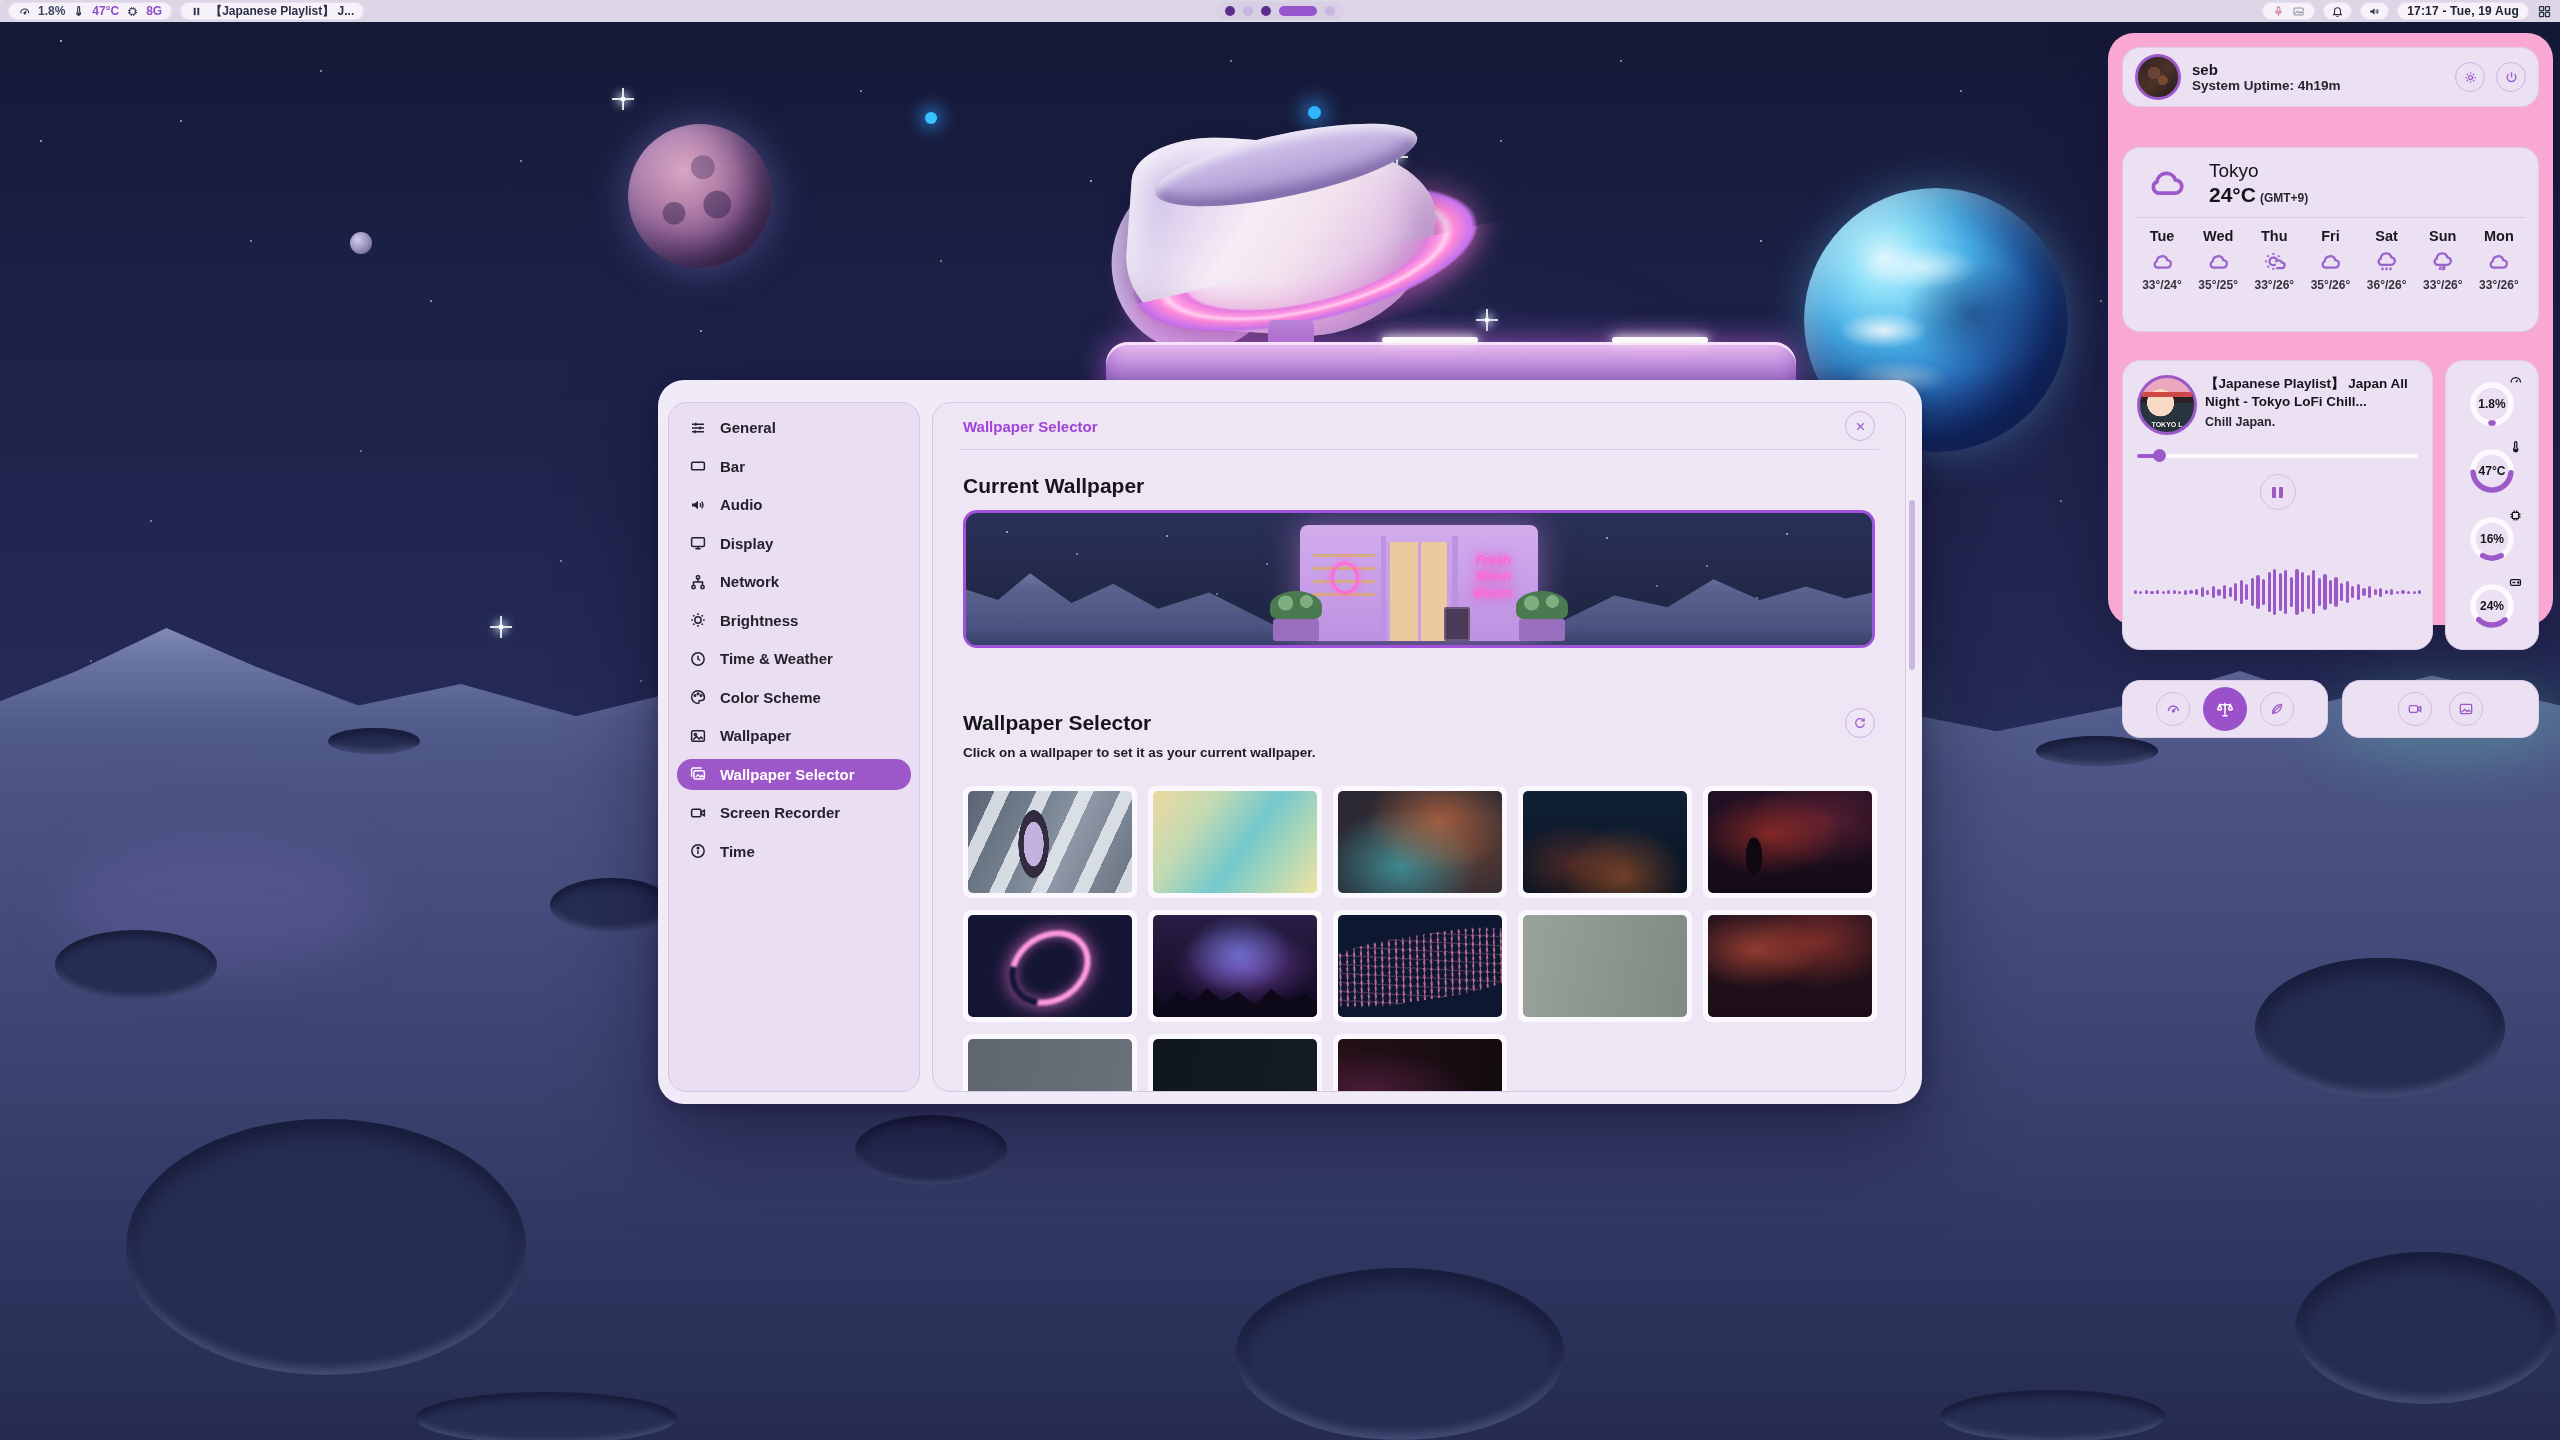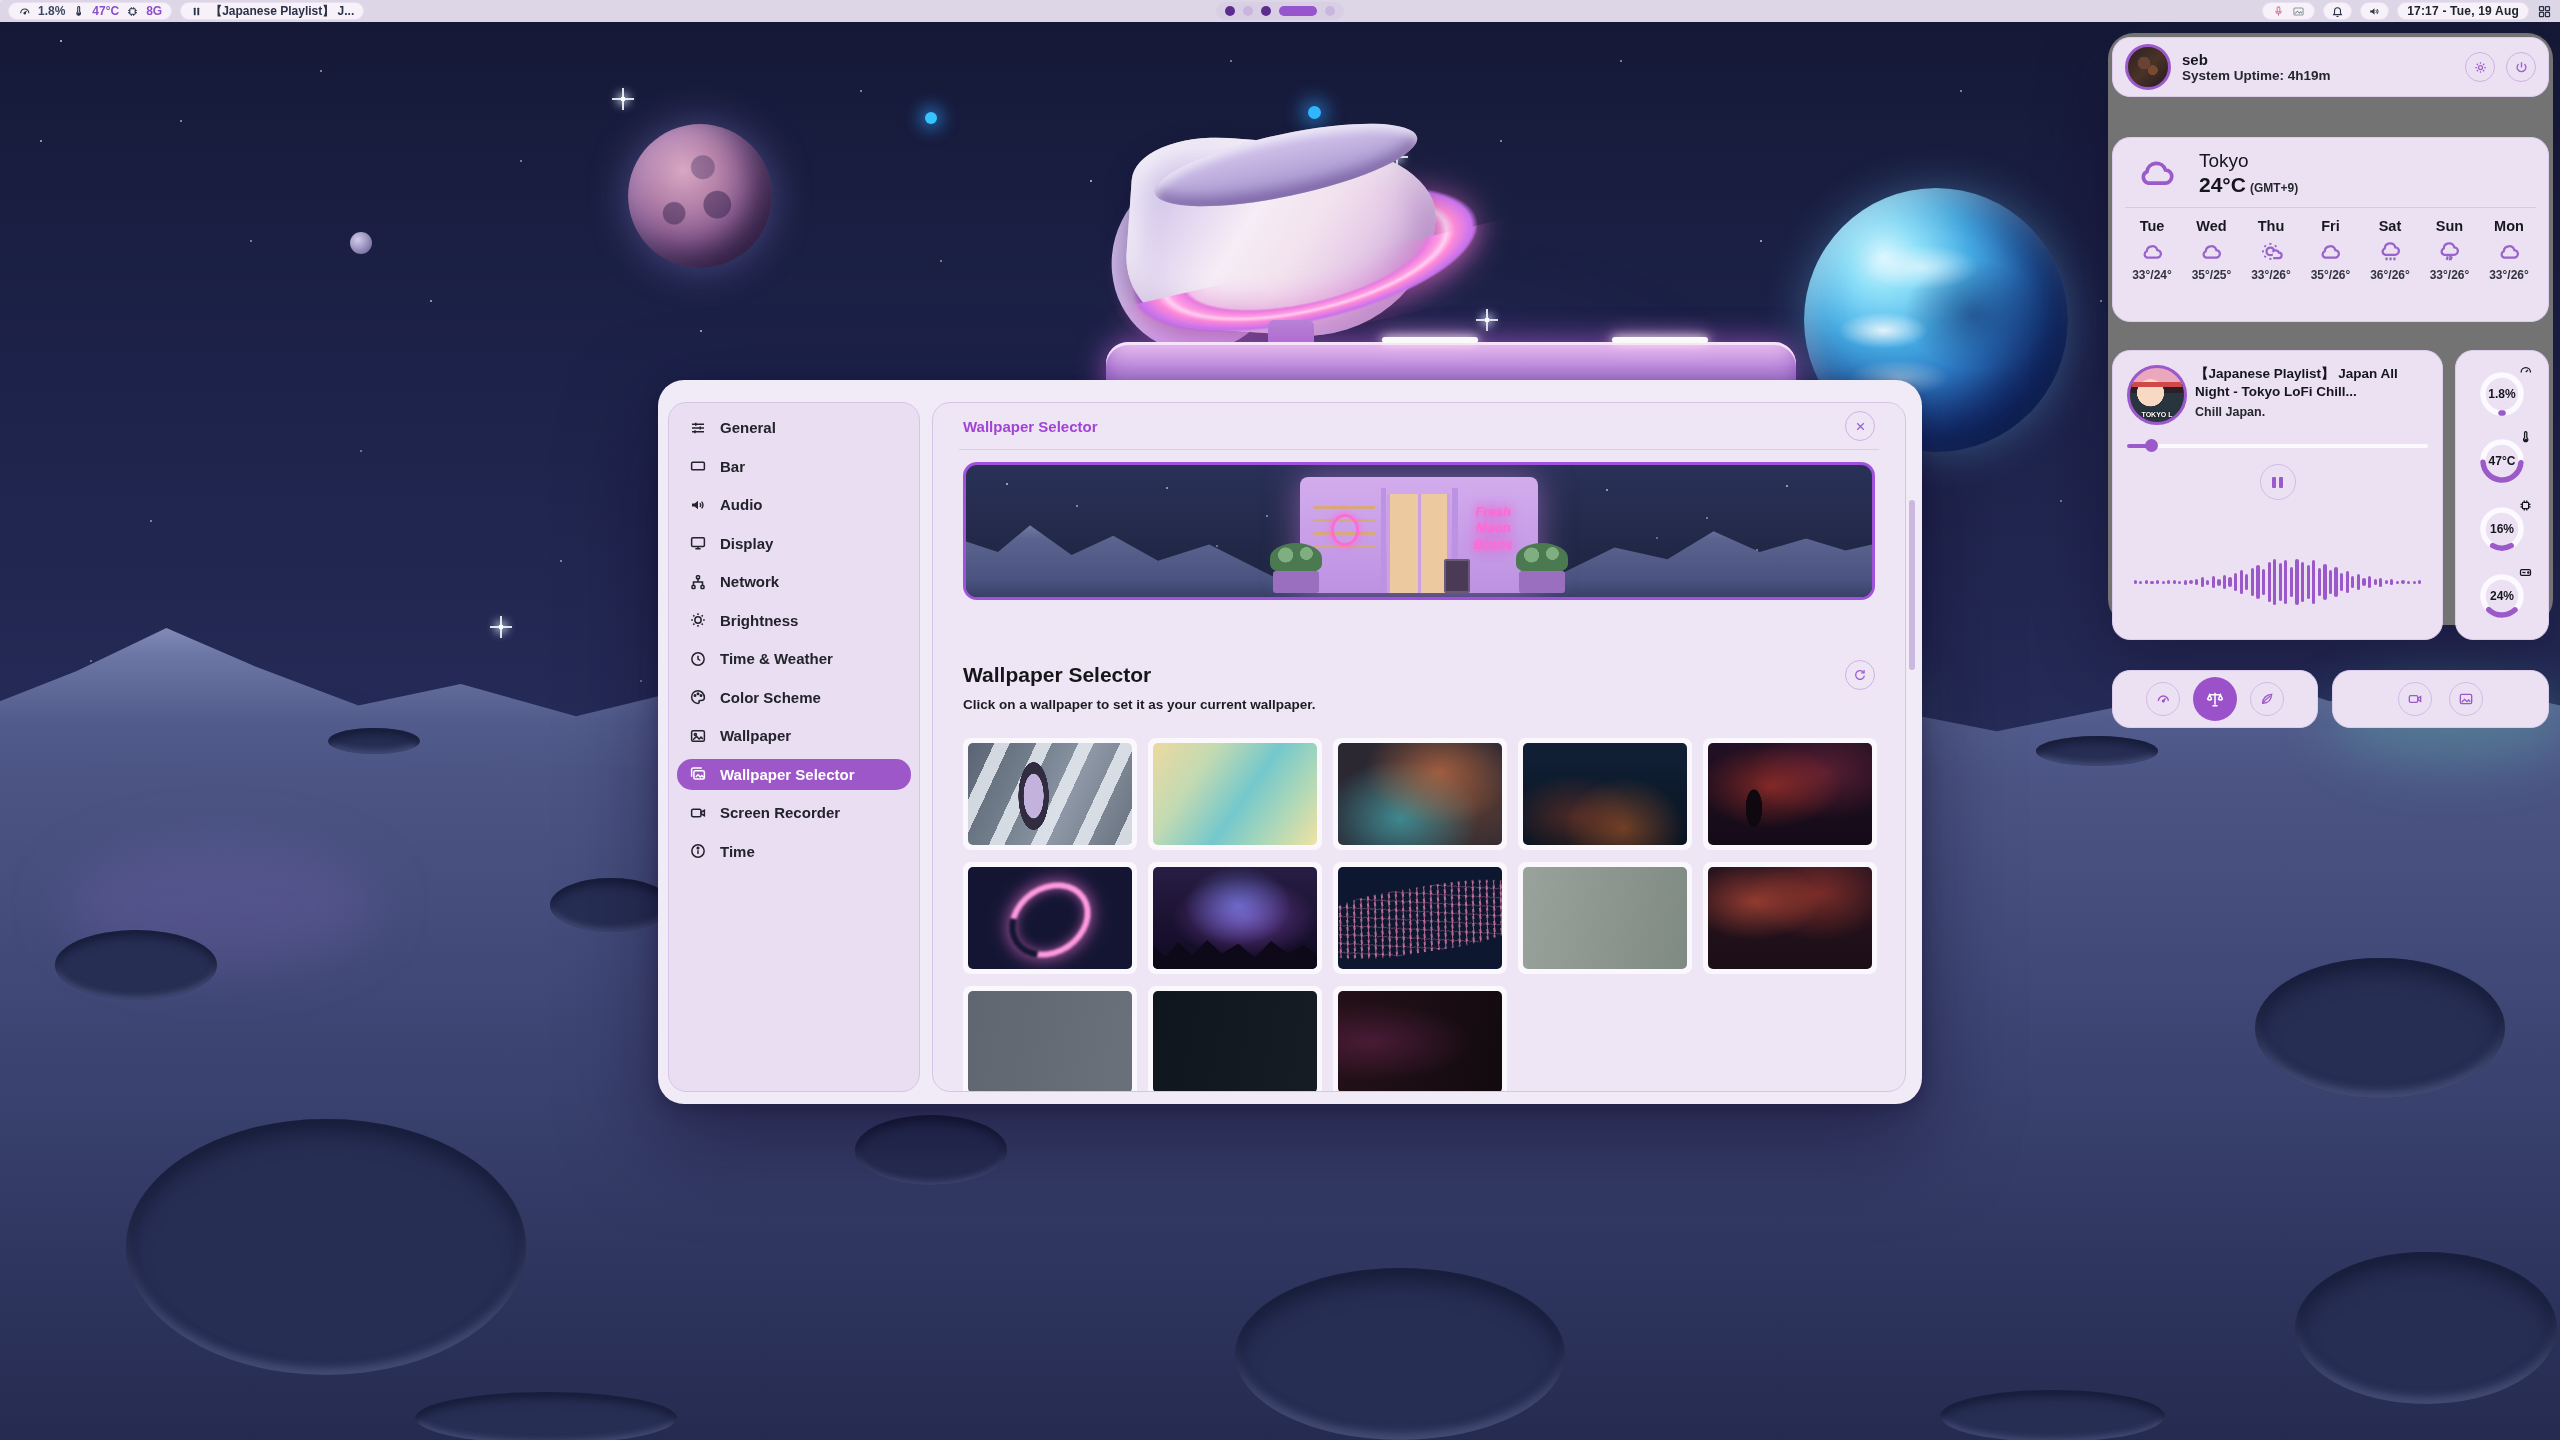--- a/index.html
+++ b/index.html
@@ -207,21 +207,21 @@
     radial-gradient(ellipse at 68% 26%,rgba(212,72,52,.48),transparent 44%),
     linear-gradient(180deg,#2a1420,#1c0e16);}
   .t13{background:linear-gradient(100deg,#5f6670,#6a717b);}
   .t14{background:linear-gradient(100deg,#10161d,#151c24);}
   .t15{background:radial-gradient(ellipse at 20% 50%,rgba(122,42,92,.45),transparent 55%),
     linear-gradient(100deg,#241018,#190d13 60%,#120a0e);}
   #scrollbar{position:absolute;right:7px;top:120px;width:6px;height:170px;border-radius:3px;background:#cbb7e0;}
 
   
   #rpanel{position:absolute;left:2108px;top:33px;width:445px;height:592px;border-radius:26px;z-index:30;
-    background:#737373;box-shadow:0 26px 70px rgba(16,8,40,.45);box-sizing:border-box;padding:4px;}
+    background:#f9a8d4;box-shadow:0 26px 70px rgba(16,8,40,.45);box-sizing:border-box;padding:14px;}
   .card{background:#ebe1f3;border:1px solid #dccdeb;border-radius:18px;box-sizing:border-box;}
   #user-card{height:60px;display:flex;align-items:center;gap:11px;padding:0 12px;}
   #avatar{width:40px;height:40px;border-radius:50%;border:3px solid #9b59c9;flex:none;
     background:radial-gradient(circle at 40% 40%,#6b4336 0 18%,transparent 19%),
       radial-gradient(circle at 62% 58%,#7a4a30 0 14%,transparent 15%),
       linear-gradient(135deg,#2c2020,#4a3328 50%,#241a1e);}
   .user-name{font-size:15px;font-weight:800;color:#17171f;line-height:1.15;}
   .user-uptime{font-size:13.5px;font-weight:600;color:#26262e;}
   .rp-spacer{flex:1;}
   #weather-card{margin-top:40px;height:185px;padding:12px 16px 0;}
@@ -496,20 +496,21 @@
     <div class="win-header">
       <span class="win-title">Wallpaper Selector</span>
       <div class="circle-btn">
         <svg width="13" height="13" viewBox="0 0 24 24" fill="none" stroke="currentColor" stroke-width="2.4">
             <path d="m6 6 12 12M18 6 6 18"></path>
           </svg>
       </div>
     </div>
     <div class="divider"></div>
 
+    <div class="h2" id="cw-heading">Current Wallpaper</div>
 
     <div id="preview">
       <span class="pv-stars"></span>
       <div class="pv-mtn l"></div>
       <div class="pv-mtn r"></div>
       <div class="pv-ground"></div>
       <div class="pv-cafe">
         <div class="pv-interior">
           <div class="pv-shelves"></div>
           <div class="pv-neoncircle"></div>

